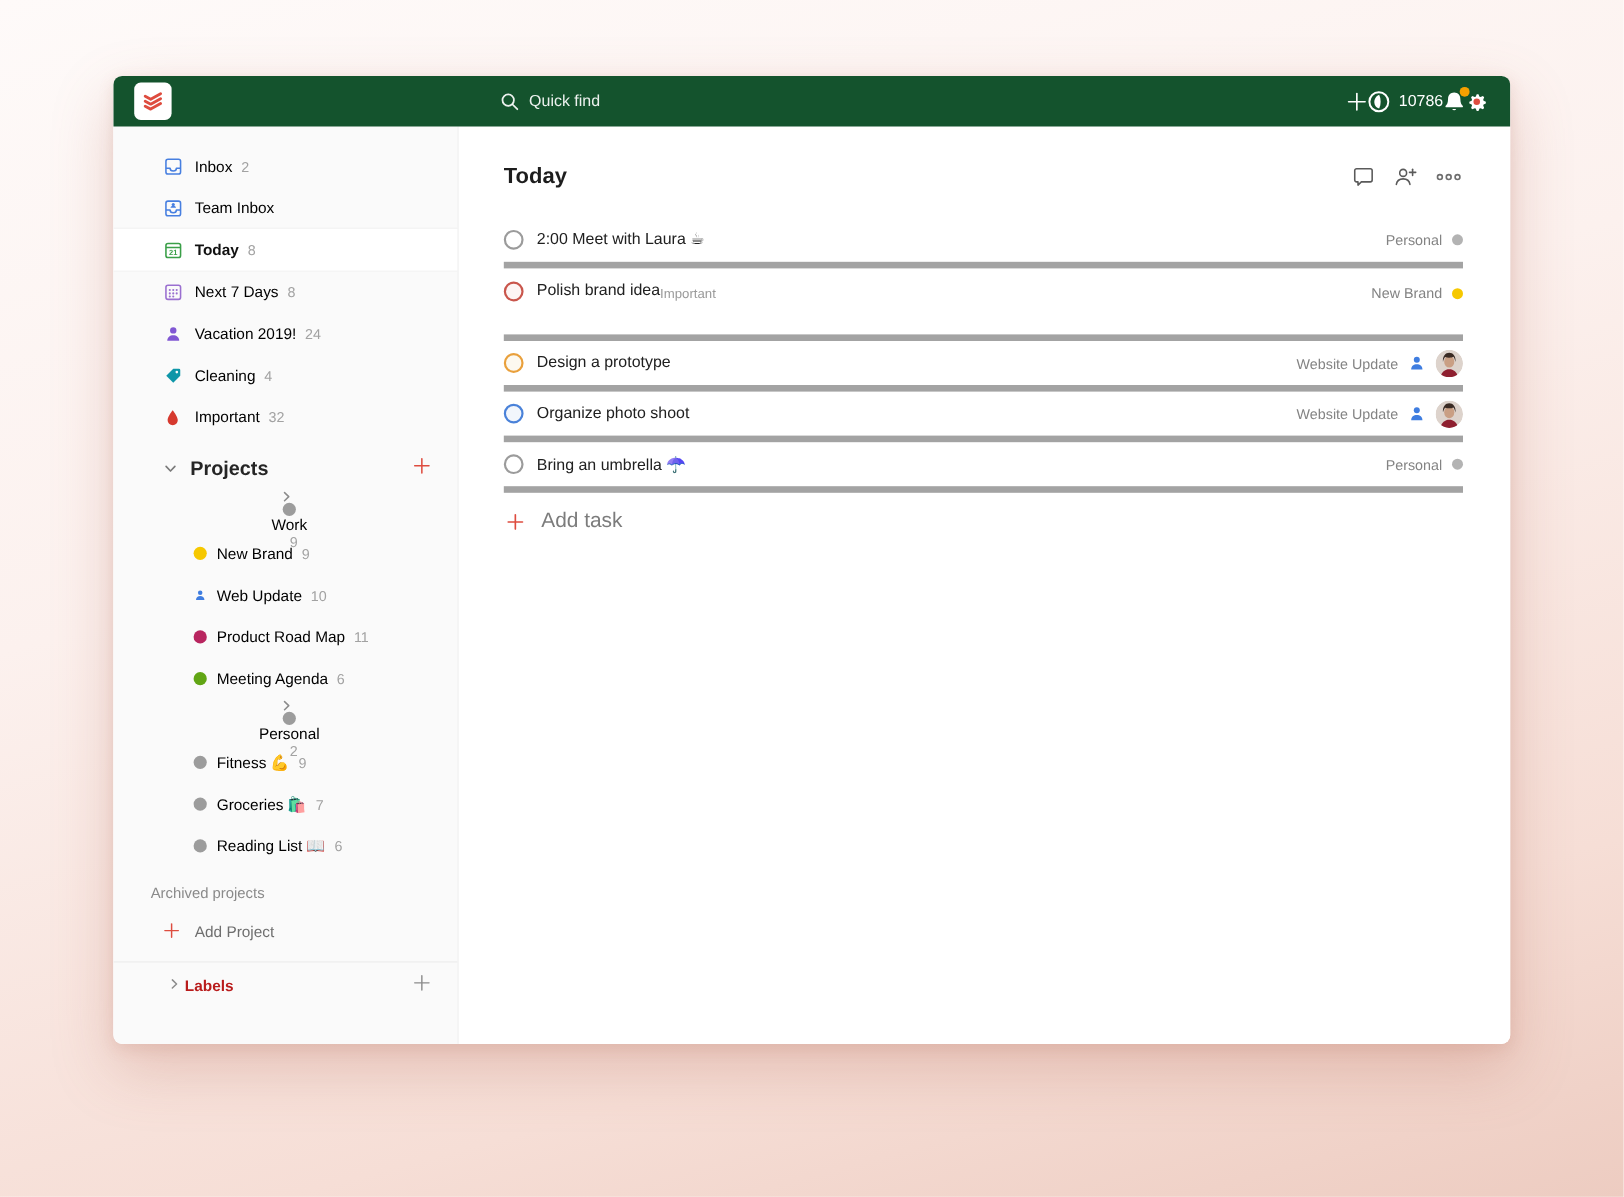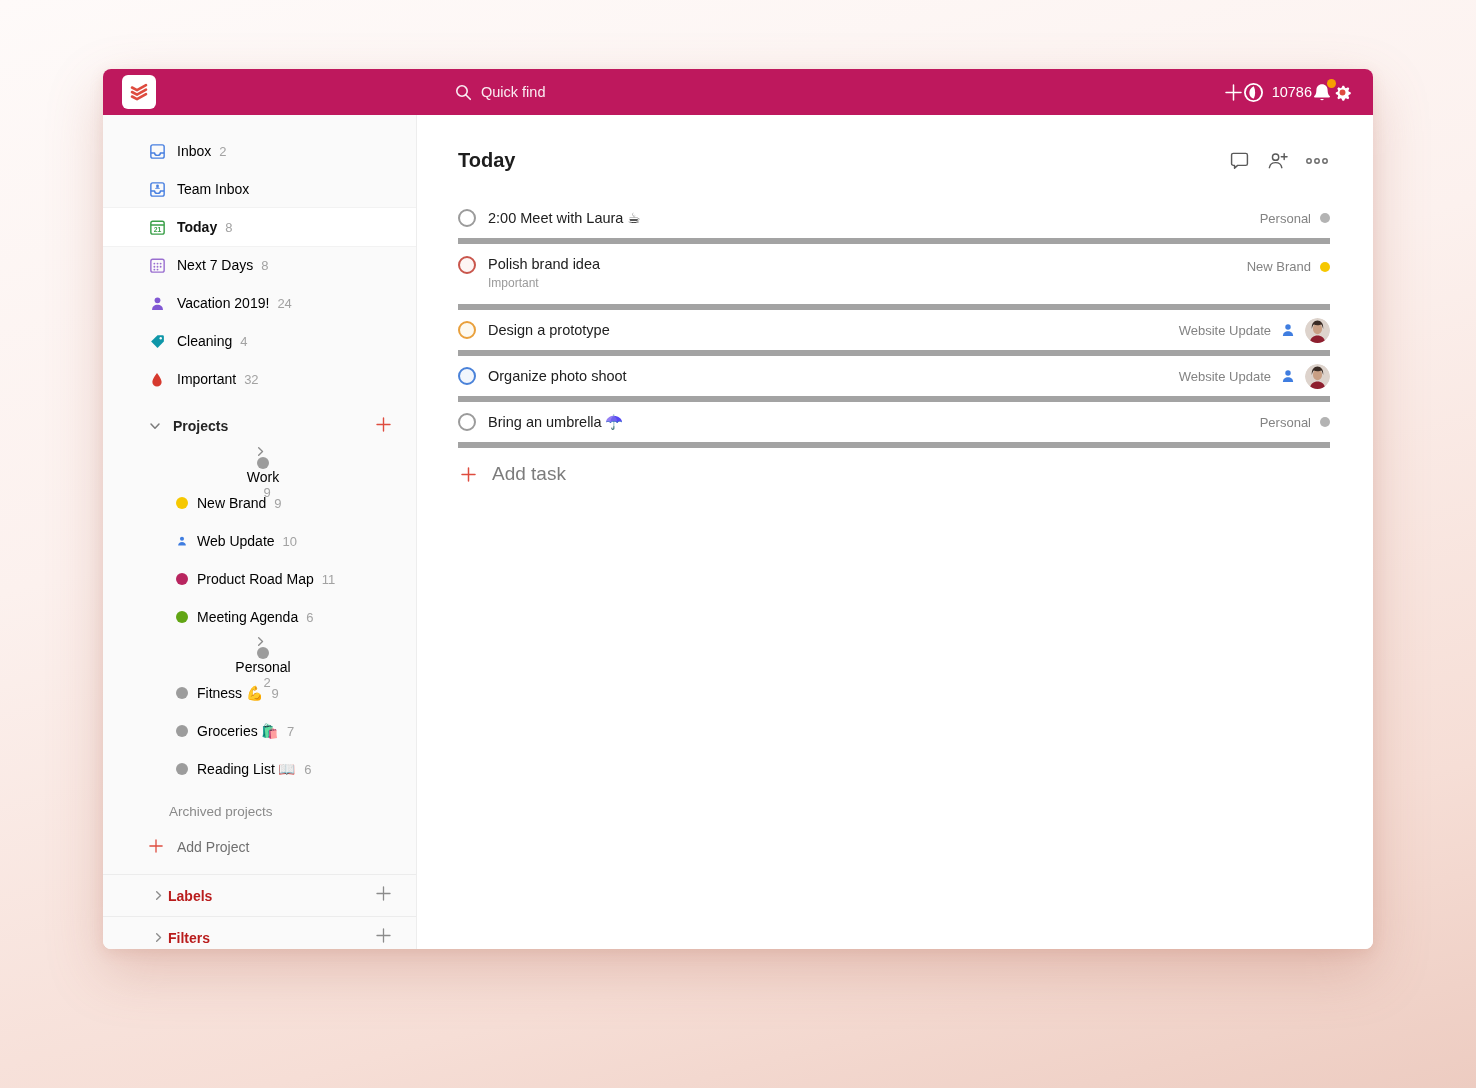--- a/index.html
+++ b/index.html
@@ -11,21 +11,21 @@
     -webkit-font-smoothing:antialiased;
   }
   .window {
     position:absolute; left:103px; top:69px; width:1270px; height:880px;
     border-radius:8px; overflow:hidden; background:#fff;
     box-shadow:0 22px 55px rgba(180,105,85,.28), 0 4px 14px rgba(180,105,85,.15);
     display:flex; flex-direction:column;
   }
   
   .topbar {
-    height:46px; background:#be185d; flex:0 0 46px;
+    height:46px; background:#14532d; flex:0 0 46px;
     display:flex; align-items:center; position:relative; padding:0 20px 0 19px;
   }
   .logo { width:34px; height:34px; background:#fff; border-radius:6px; display:flex; align-items:center; justify-content:center; cursor:pointer; }
   .searchbox { position:absolute; left:352px; display:flex; align-items:center; gap:9px; color:rgba(255,255,255,.92); font-size:14.5px; cursor:text; }
   .topbar-right { margin-left:auto; display:flex; align-items:center; }
   .tb-icon { display:flex; align-items:center; cursor:pointer; }
   .karma { display:flex; align-items:center; gap:8px; color:#fff; font-size:14.5px; cursor:pointer; }
   .bell-wrap { position:relative; }
   .bell-badge { position:absolute; top:-3px; right:-4px; width:9px; height:9px; border-radius:50%; background:#f7a000; }
   
@@ -34,51 +34,51 @@
   .main { flex:1; background:#fff; }
   
   .srow { display:flex; align-items:center; height:38px; padding:0 18px 0 44px; font-size:14px; color:#333; cursor:pointer; }
   .srow .ic { width:20px; margin-right:10px; display:flex; justify-content:center; align-items:center; flex:0 0 20px; }
   .lbl { color:#000000; }
   .cnt { color:#a2a2a2; font-size:13px; margin-left:8px; }
   .srow.selected { background:#fff; box-shadow:0 -1px 0 #f2f2f2, 0 1px 0 #f2f2f2; }
   .srow.selected .lbl { font-weight:700; color:#111; }
   .sec-head { display:flex; align-items:center; height:40px; padding:0 24px 0 46px; cursor:pointer; margin-top:8px; }
   .sec-head .chev { display:flex; width:12px; }
-  .sec-head .sec-lbl { font-weight:700; font-size:14px; color:#252525; margin-left:12px; }
+  .sec-head .sec-lbl { font-weight:700; font-size:18px; color:#252525; margin-left:12px; }
   .sec-head .plus { margin-left:auto; }
   .prow-parent { display:flex; align-items:center; height:38px; padding:0 18px 0 25px; font-size:14px; color:#333; cursor:pointer;flex-direction:column; }
   .prow-parent .chev { width:16px; display:flex; }
   .prow-parent .dot-ic { width:20px; margin:0 10px; display:flex; justify-content:center; }
   .prow-child { display:flex; align-items:center; height:38px; padding:0 18px 0 73px; font-size:14px; color:#333; cursor:pointer; }
   .prow-child .dot-ic { width:12px; margin-right:9px; display:flex; justify-content:center; }
   .dot { border-radius:50%; display:inline-block; }
   .d12 { width:12px; height:12px; }
   .d10 { width:10px; height:10px; }
-  .archived { height:34px; display:flex; align-items:center; padding-left:66px; color:#8a8a8a; font-size:13.5px; margin-top:6px; cursor:pointer; }
+  .archived { height:34px; display:flex; align-items:center; padding-left:34px; color:#8a8a8a; font-size:13.5px; margin-top:6px; cursor:pointer; }
   .addproj { height:38px; display:flex; align-items:center; padding-left:45px; color:#6f6f6f; font-size:14px; cursor:pointer; }
   .addproj .plus { margin-right:13px; }
   .bottom-sec { display:flex; align-items:center; height:42px; padding:0 24px 0 50px; cursor:pointer; border-top:1px solid #ececec; }
   .bottom-sec .sec-lbl { font-weight:700; font-size:14px; color:#b91c1c; margin-left:4px; }
   .bottom-sec .plus { margin-left:auto; }
   .spacer8 { height:8px; }
   
   .main-header { display:flex; align-items:center; padding:34px 44px 20px 41px; }
   .page-title { font-size:20px; font-weight:700; color:#1d1d1d; }
   .header-icons { margin-left:auto; display:flex; align-items:center; gap:16px; }
   .hicon { display:flex; cursor:pointer; }
   .tasklist { margin:6px 43px 0 41px; }
   .task { display:flex; align-items:center; min-height:46px; border-bottom:6px solid #a3a3a3; }
   .task.tall { min-height:66px; align-items:flex-start; padding-top:12px; padding-bottom:10px; }
   .ccircle { width:18px; height:18px; border-radius:50%; border:2px solid #9b9b9b; margin-right:12px; flex:0 0 18px; cursor:pointer; }
   .c-red    { border-color:#c9564c; background:#fdf5f4; }
   .c-orange { border-color:#e9a03c; background:#fdf9f0; }
   .c-blue   { border-color:#4a82d9; background:#f2f6fc; }
   .t-title { font-size:14.5px; color:#202020; cursor:pointer; }
-  .t-col { display:flex; flex-direction:column; }
+  .t-col { display:flex; flex-direction:row; }
   .t-sub { font-size:12px; color:#9a9a9a; margin-top:4px; cursor:pointer; }
   .t-right { margin-left:auto; display:flex; align-items:center; gap:9px; }
   .tall .t-right { margin-top:3px; }
   .proj-lbl { font-size:13px; color:#838383; cursor:pointer; }
   .avatar { width:25px; height:25px; border-radius:50%; overflow:hidden; flex:0 0 25px; cursor:pointer; }
   .addtask { display:flex; align-items:center; gap:15px; padding:15px 0 0 2px; color:#7c7c7c; font-size:19px; cursor:pointer; }
 </style>
 </head>
 <body>
 
@@ -363,36 +363,20 @@
         <span class="plus">
           <svg width="17" height="17" viewBox="0 0 17 17">
               <g stroke="#8b8b8b" stroke-width="1.3" stroke-linecap="round">
                 <line x1="8.5" y1="2" x2="8.5" y2="15"></line>
                 <line x1="2" y1="8.5" x2="15" y2="8.5"></line>
               </g>
             </svg>
         </span>
       </div>
 
-      <div class="bottom-sec">
-        <span class="chev">
-          <svg width="11" height="11" viewBox="0 0 12 12">
-              <polyline points="4,2 8.2,6 4,10" fill="none" stroke="#8b8b8b" stroke-width="1.5" stroke-linecap="round" stroke-linejoin="round"></polyline>
-            </svg>
-        </span>
-        <span class="sec-lbl">Filters</span>
-        <span class="plus">
-          <svg width="17" height="17" viewBox="0 0 17 17">
-              <g stroke="#8b8b8b" stroke-width="1.3" stroke-linecap="round">
-                <line x1="8.5" y1="2" x2="8.5" y2="15"></line>
-                <line x1="2" y1="8.5" x2="15" y2="8.5"></line>
-              </g>
-            </svg>
-        </span>
-      </div>
 
     </div>
 
     <div class="main">
 
       <div class="main-header">
         <h1 class="page-title">Today</h1>
         <div class="header-icons">
           <span class="hicon">
             <svg width="21" height="21" viewBox="0 0 22 22">

